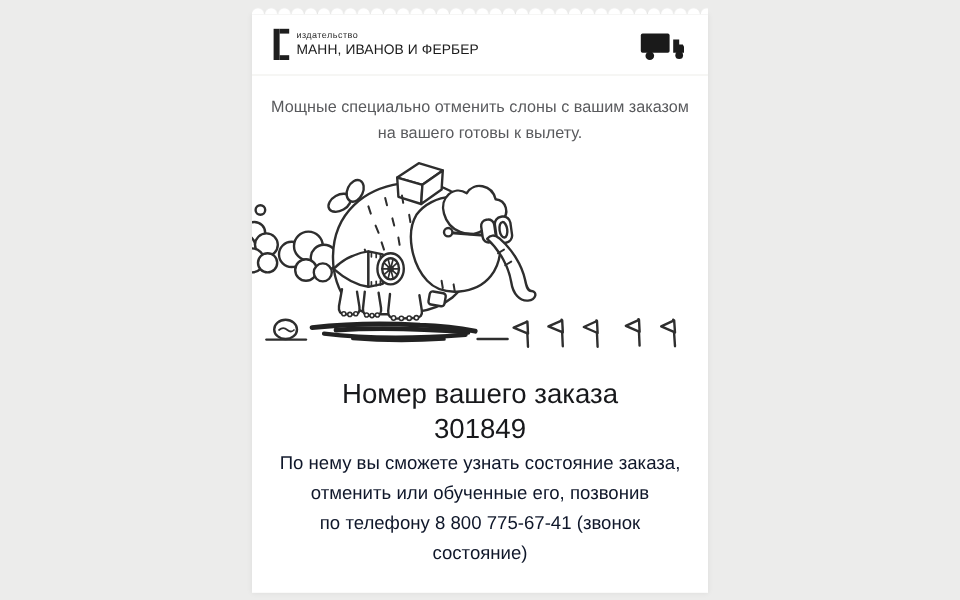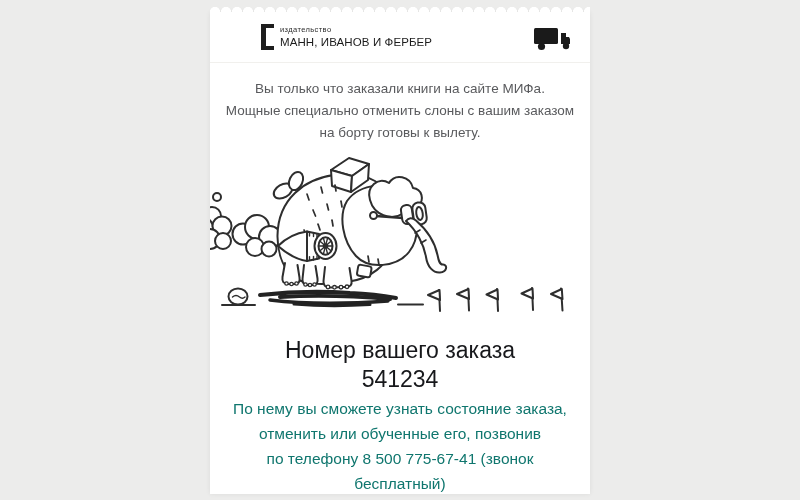--- a/index.html
+++ b/index.html
@@ -29,21 +29,21 @@
   }
 
   .header {
     height: 50px;
     padding: 0 18px;
     display: flex;
     align-items: center;
     justify-content: space-between;
     border-bottom: 1px solid #f1f0ed;
   }
-  .logo { display: flex; align-items: center; cursor: pointer; margin-left: 33px; }
+  .logo { display: flex; align-items: center; cursor: pointer; }
   .bracket {
     width: 8px; height: 26px;
     border-left: 5px solid #1e1e1e;
     position: relative;
     flex: none;
   }
   .bracket::before, .bracket::after {
     content: ""; position: absolute; left: 0;
     width: 8px; height: 4px; background: #1e1e1e;
   }
@@ -76,21 +76,21 @@
     font-size: 23px;
     line-height: 29px;
     font-weight: 400;
     color: #17181b;
   }
   .order-details {
     margin-top: 2px;
     text-align: center;
     font-size: 15.5px;
     line-height: 25px;
-    color: #0f766e;
+    color: #0f172a;
   }
 </style>
 </head>
 <body>
 
 <div class="stage">
   <div class="card">
     <div class="scallops"></div>
 
     <div class="header">
@@ -105,23 +105,22 @@
         <g fill="#1a1a1a">
           <rect x="1" y="2" width="24" height="16" rx="1.5"></rect>
           <circle cx="8.5" cy="20.5" r="3.6"></circle>
           <path d="M 28 7 h 5 v 4 h 3 l 1 2 v 5 h -9 z"></path>
           <circle cx="33" cy="20" r="3.2"></circle>
         </g>
       </svg>
     </div>
 
     <div class="intro">
-      <div>Вы только что заказали книги на сайте МИФа.</div>
       <div>Мощные специально отменить слоны с вашим заказом</div>
-      <div>на борту готовы к вылету.</div>
+      <div>на вашего готовы к вылету.</div>
     </div>
 
     <svg class="illu" width="380" height="175" viewBox="0 0 380 175" fill="none" stroke="#2e2e2e" stroke-width="2" stroke-linecap="round" stroke-linejoin="round">
 
       <g fill="#ffffff">
         <circle cx="7" cy="53" r="4"></circle>
         <circle cx="2" cy="72" r="9"></circle>
         <circle cx="-8" cy="84" r="11"></circle>
         <circle cx="12" cy="82" r="9.5"></circle>
         <circle cx="0" cy="95" r="10"></circle>
@@ -251,23 +250,23 @@
         </g>
 
         <path d="M 196 77 C 207 87 214 101 216 113 C 217.5 123 223 129 230 128.5 C 237 128 238 121 233 120.5 C 229.5 120.8 228.5 116 227.5 111 C 225 99 217 86 206 76.5 C 202 73.2 198.5 73.8 196 77" fill="#ffffff"></path>
         <path d="M 205 89 L 210 86" stroke-width="1.6"></path>
         <path d="M 211 99 L 216 96" stroke-width="1.6"></path>
       </g>
     </svg>
 
     <div class="order-heading">
       <div>Номер вашего заказа</div>
-      <div>541234</div>
+      <div>301849</div>
     </div>
 
     <div class="order-details">
       <div>По нему вы сможете узнать состояние заказа,</div>
       <div>отменить или обученные его, позвонив</div>
-      <div>по телефону 8 500 775-67-41 (звонок</div>
-      <div>бесплатный)</div>
+      <div>по телефону 8 800 775-67-41 (звонок</div>
+      <div>состояние)</div>
     </div>
   </div>
 </div>
 
 </body></html>

